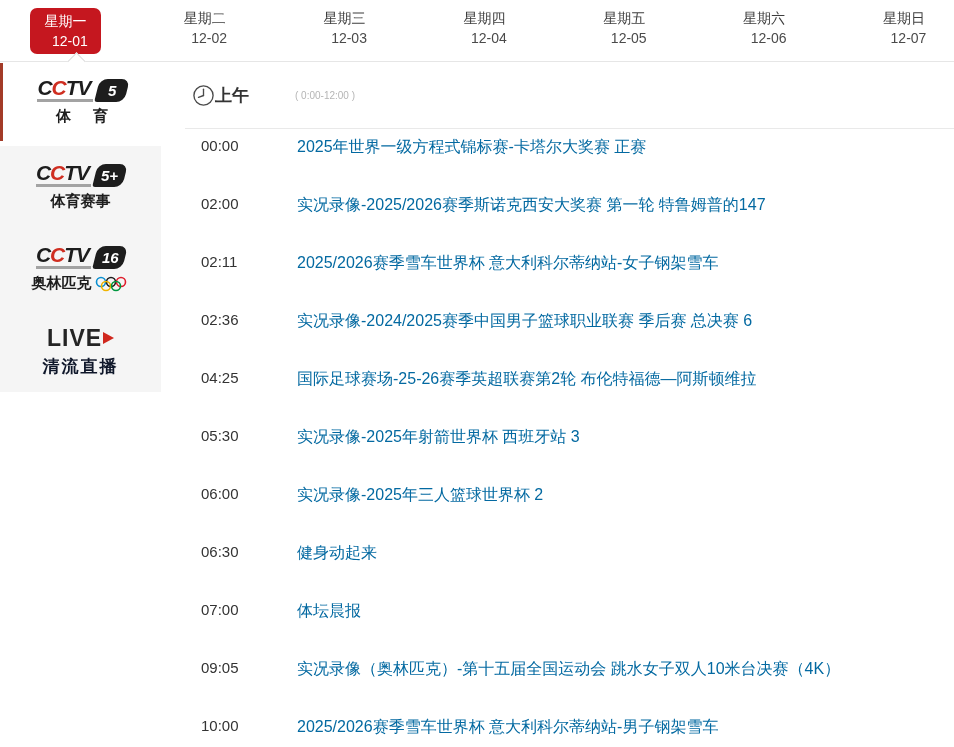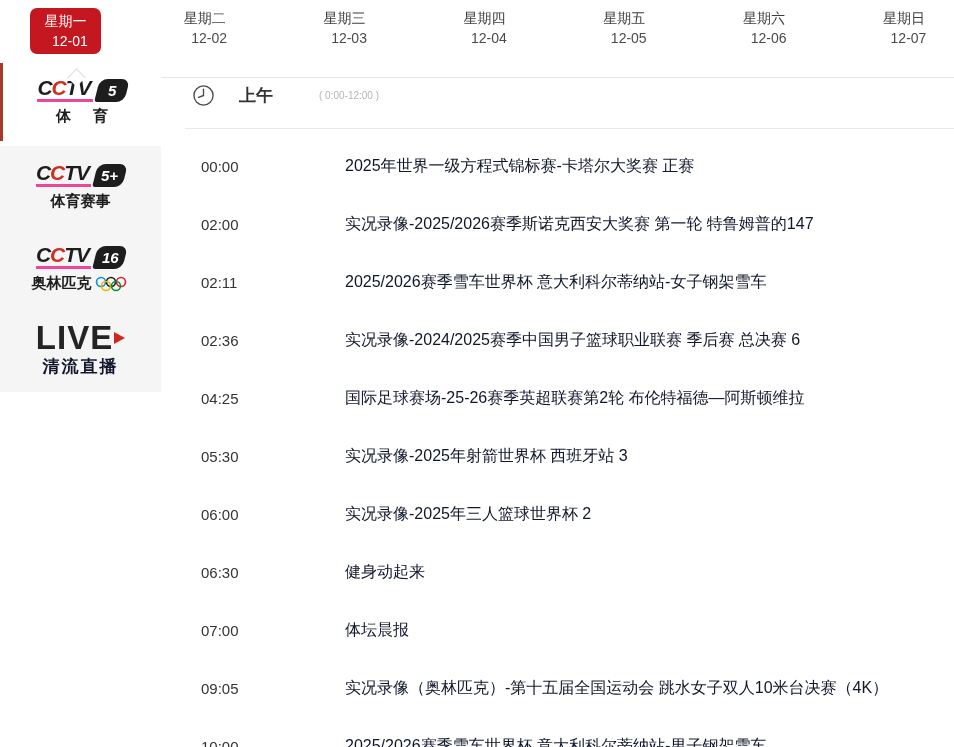--- a/index.html
+++ b/index.html
@@ -4,21 +4,21 @@
 <style>
   html,body{margin:0;padding:0;}
   body{
     width:954px;height:747px;overflow:hidden;position:relative;
     background:#fff;
     font-family:"Liberation Sans","DejaVu Sans",sans-serif;
     -webkit-font-smoothing:antialiased;
   }
   
   .tabbar{
-    position:relative;height:78px;
+    position:relative;height:62px;
     border-bottom:1px solid #e6e6e6;
     display:flex;justify-content:space-between;
     padding:8px 14px 0 30px;box-sizing:border-box;
   }
   .tab{
     text-align:center;font-size:14px;line-height:20px;color:#404040;
     cursor:pointer;min-width:72px;
   }
   .tab .weekday{color:#3d3d3d;}
   .tab .date{color:#4a4a4a;margin-left:9px;}
@@ -38,59 +38,59 @@
   .channel{
     height:82px;display:flex;flex-direction:column;align-items:center;
     justify-content:center;background:#f5f5f5;cursor:pointer;box-sizing:border-box;
   }
   .channel.active{
     height:78px;background:#fff;border-left:3px solid #a33b28;margin-bottom:5px;
   }
   .cctv-mark{display:flex;align-items:flex-end;}
   .cctv-letters{
     font-style:italic;font-weight:bold;font-size:21px;letter-spacing:-1px;
-    color:#1d1d1d;border-bottom:3px solid #ec4899;padding:0 2px 1px 0;line-height:20px;
+    color:#1d1d1d;border-bottom:3px solid #a3a3a3;padding:0 2px 1px 0;line-height:20px;
   }
   .cctv-letters .red-c{color:#cf2e21;}
   .cctv-badge{
     background:#1d1d1d;color:#fff;font-weight:bold;font-style:italic;
     font-size:15px;min-width:24px;height:23px;border-radius:8px 8px 8px 3px;
     transform:skewX(-14deg);display:flex;align-items:center;justify-content:center;
     margin-left:4px;padding:0 3px;
   }
   .cctv-badge span{transform:skewX(14deg);display:block;}
   .channel-sub{
     font-weight:bold;font-size:15px;color:#1d1d1d;margin-top:5px;
     display:flex;align-items:center;
   }
   .sub-wide{letter-spacing:9px;margin-left:9px;}
   .rings{margin-left:2px;}
   .live-mark{
-    font-weight:bold;font-size:33px;letter-spacing:1px;color:#242424;
+    font-weight:bold;font-size:23px;letter-spacing:1px;color:#242424;
     display:flex;align-items:center;line-height:26px;
   }
   .play-tri{
     width:0;height:0;border-left:11px solid #d0281e;
     border-top:6px solid transparent;border-bottom:6px solid transparent;
     margin-left:1px;display:inline-block;
   }
   .live-sub{font-weight:bold;font-size:17px;letter-spacing:2px;color:#0f172a;margin-top:4px;}
   
   .content{position:absolute;left:185px;top:62px;right:0;}
   .section-head{
     display:flex;align-items:center;height:66px;padding-left:7px;
     border-bottom:1px solid #e9e9e9;
   }
   .clock{flex:0 0 auto;}
-  .period-label{font-size:17px;font-weight:bold;color:#333;margin-left:24px;}
+  .period-label{font-size:17px;font-weight:bold;color:#333;margin-left:0;}
   .time-range{font-size:10px;color:#b5b5b5;margin-left:46px;}
   .rows{padding-top:8px;}
-  .row{height:58px;display:flex;align-items:center;padding-left:16px;cursor:pointer;gap:48px;}
+  .row{height:58px;display:flex;align-items:flex-start;padding-left:16px;cursor:pointer;}
   .time{width:79px;font-size:15px;color:#333;flex:0 0 auto;}
-  .title{font-size:16px;color:#0f172a;margin-left:17px;white-space:nowrap;}
+  .title{font-size:16px;color:#0369a1;margin-left:17px;white-space:nowrap;}
 </style>
 </head>
 <body>
 
 <div class="tabbar">
   <div class="tab active">
     <div class="pill">
       <div class="weekday">星期一</div>
       <div class="date">12-01</div>
     </div>

